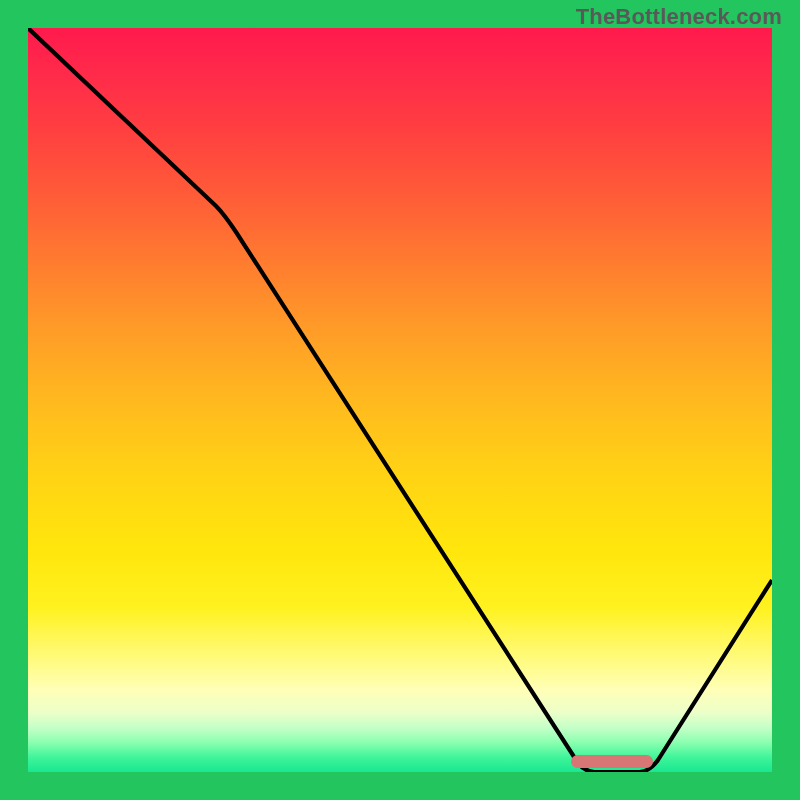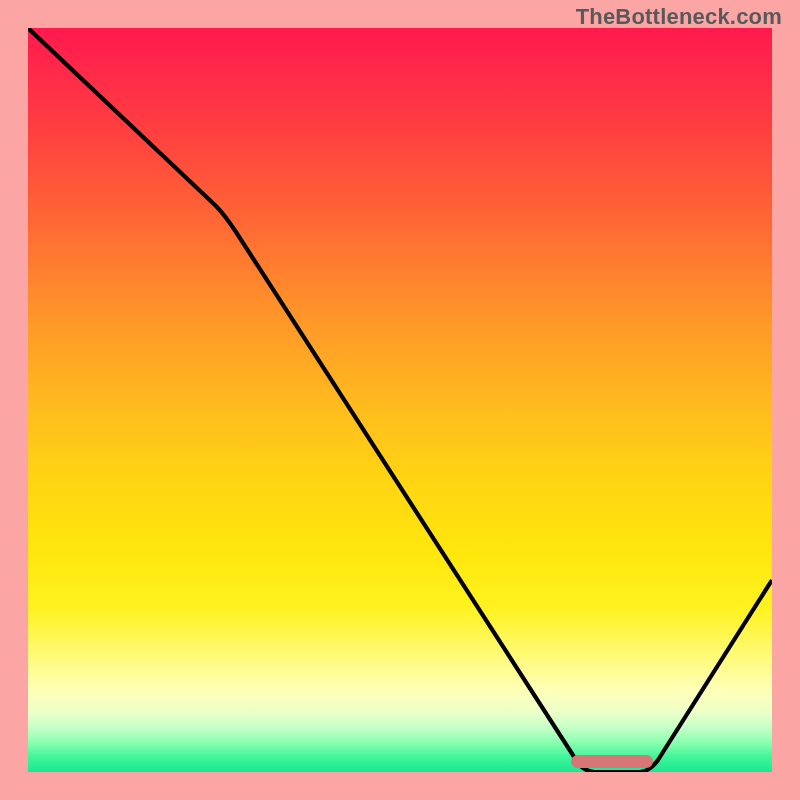--- a/index.html
+++ b/index.html
@@ -9,21 +9,21 @@
     height: 800px;
     background: #000;
     font-family: Arial, Helvetica, sans-serif;
     overflow: hidden;
   }
 
   .frame {
     position: relative;
     width: 800px;
     height: 800px;
-    background: #fca5a5;
+    background: #22c55e;
   }
 
   .watermark {
     position: absolute;
     top: 4px;
     right: 18px;
     font-size: 22px;
     font-weight: 600;
     color: #595959;
     letter-spacing: 0.2px;

